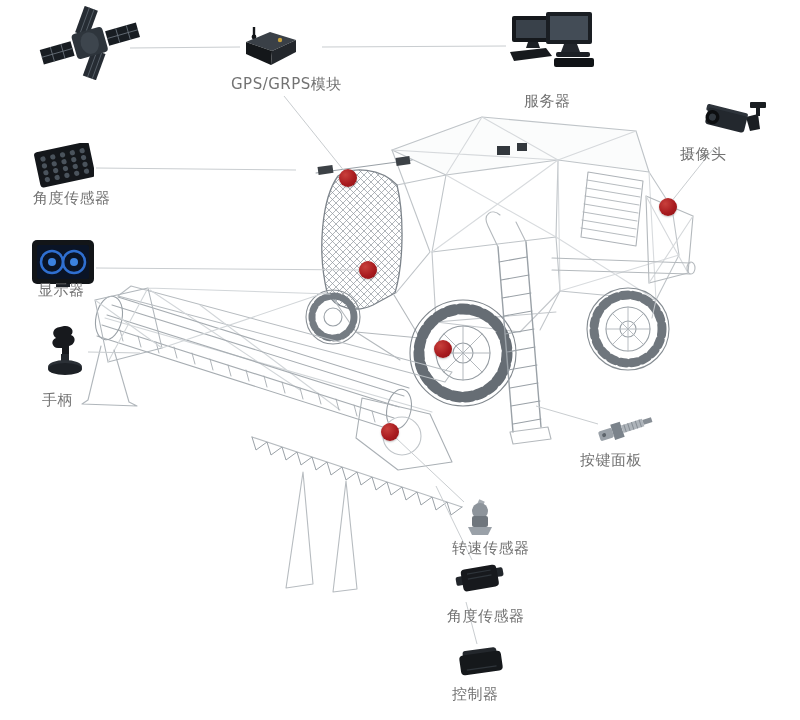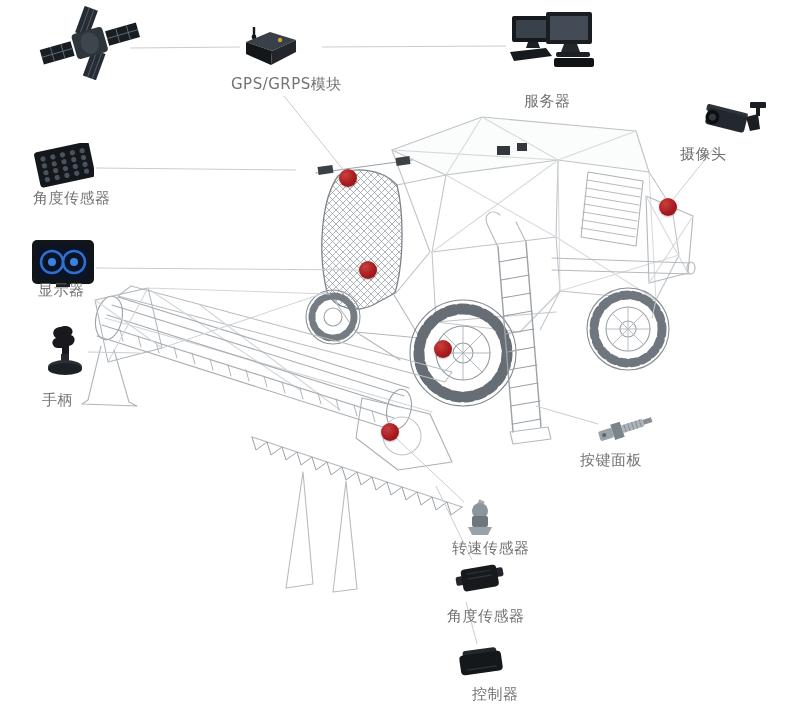--- a/index.html
+++ b/index.html
@@ -279,15 +279,15 @@
 
   <div class="label" style="left:231px;top:75px">GPS/GRPS模块</div>
   <div class="label" style="left:524px;top:92px">服务器</div>
   <div class="label" style="left:680px;top:145px">摄像头</div>
   <div class="label" style="left:33px;top:189px">角度传感器</div>
   <div class="label" style="left:38px;top:281px">显示器</div>
   <div class="label" style="left:42px;top:391px">手柄</div>
   <div class="label" style="left:580px;top:451px">按键面板</div>
   <div class="label" style="left:452px;top:539px">转速传感器</div>
   <div class="label" style="left:447px;top:607px">角度传感器</div>
-  <div class="label" style="left:472px;top:685px">控制器</div>
+  <div class="label" style="left:452px;top:685px">控制器</div>
 
 </div>
 
 </body></html>

